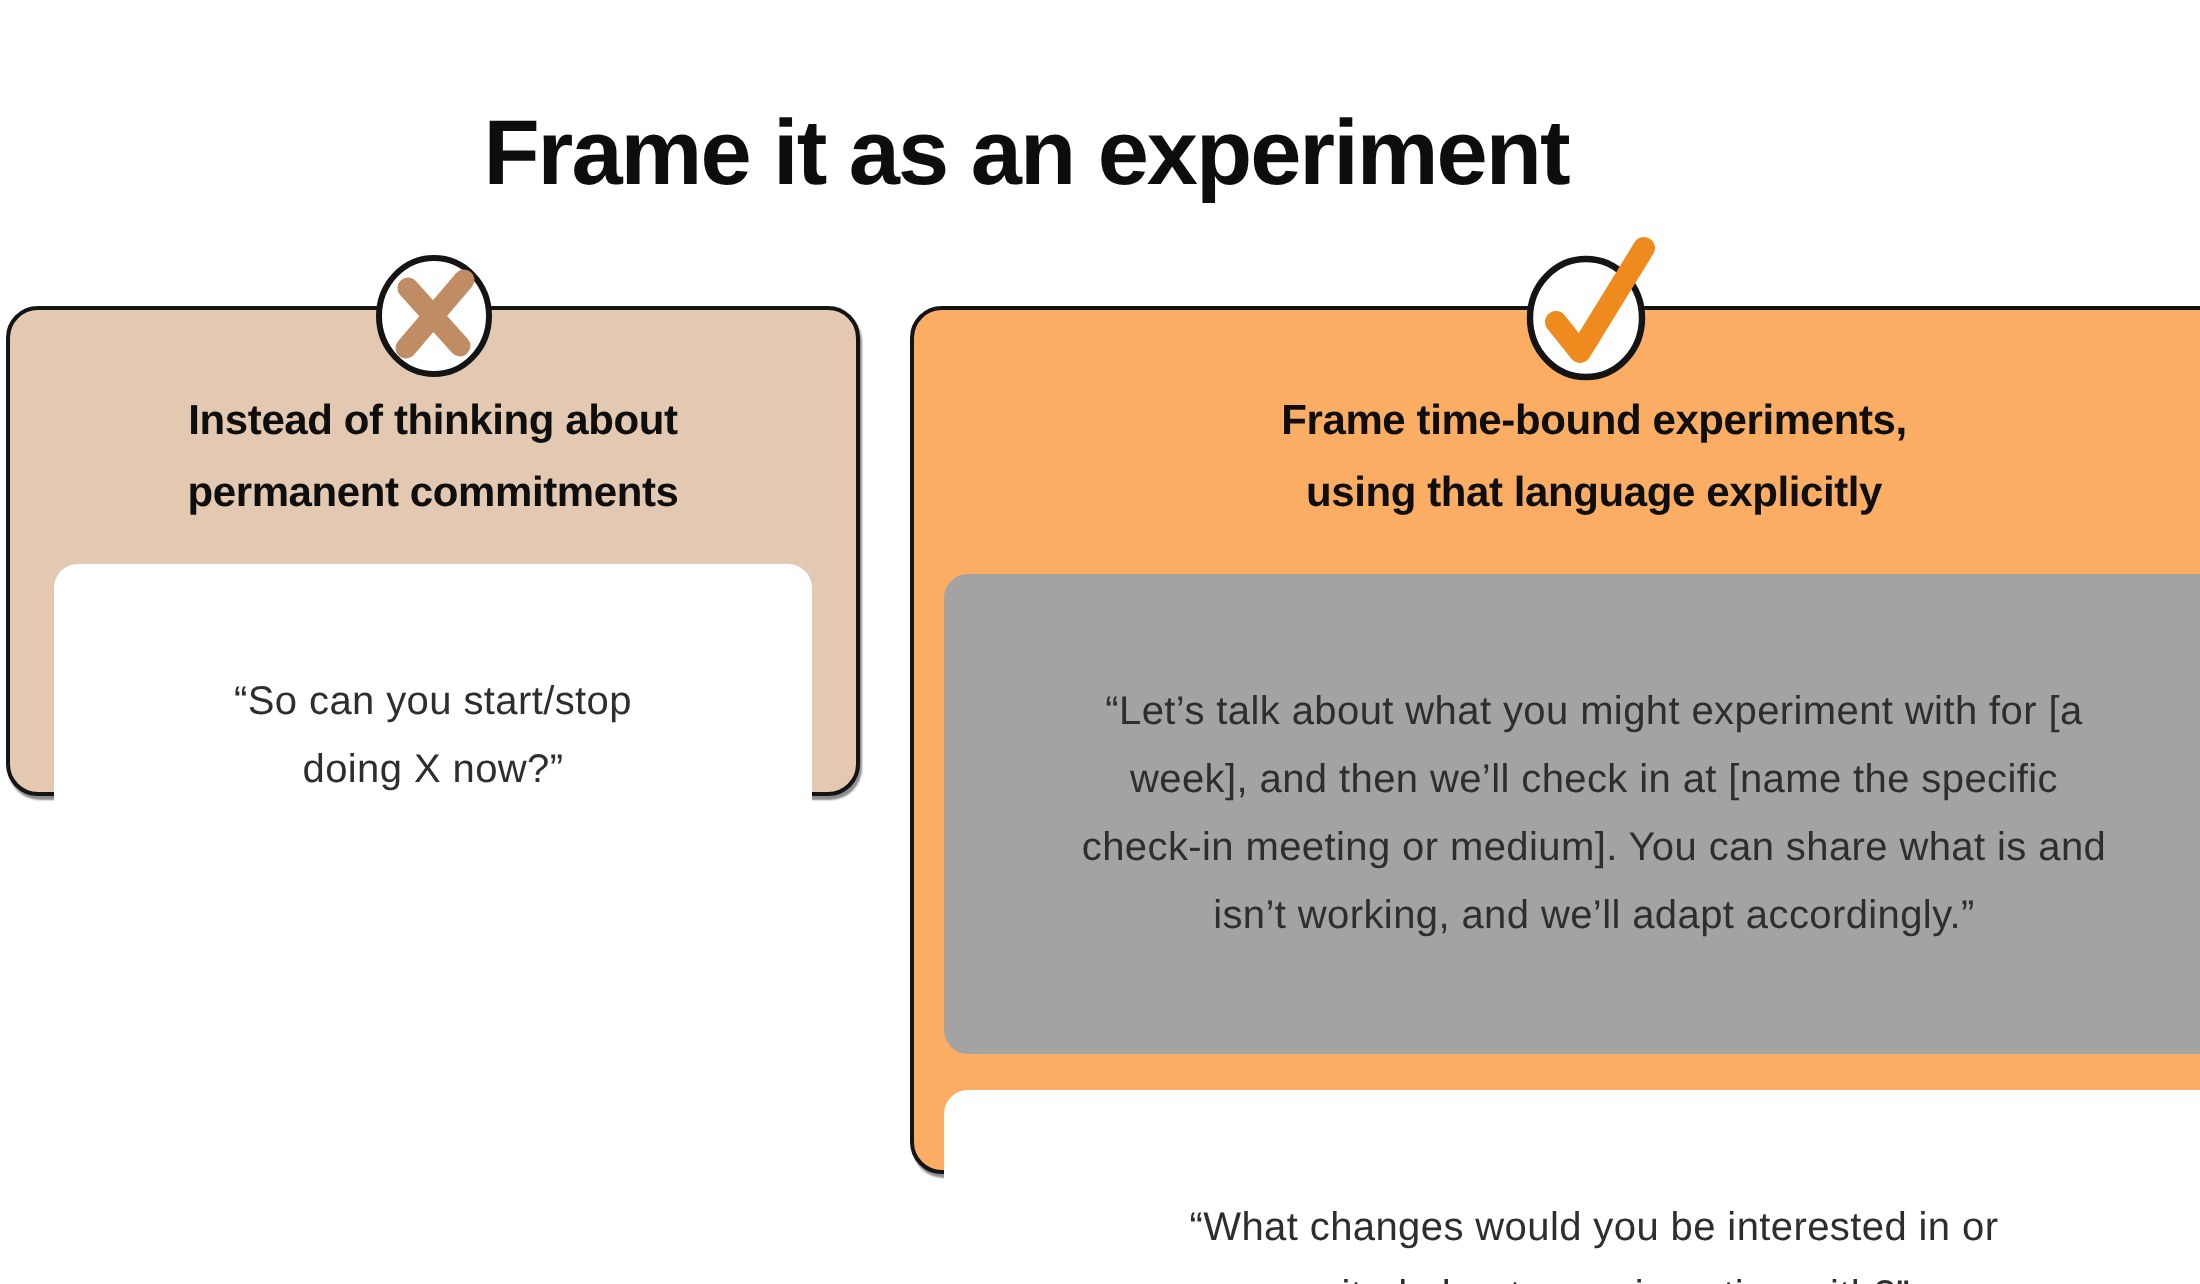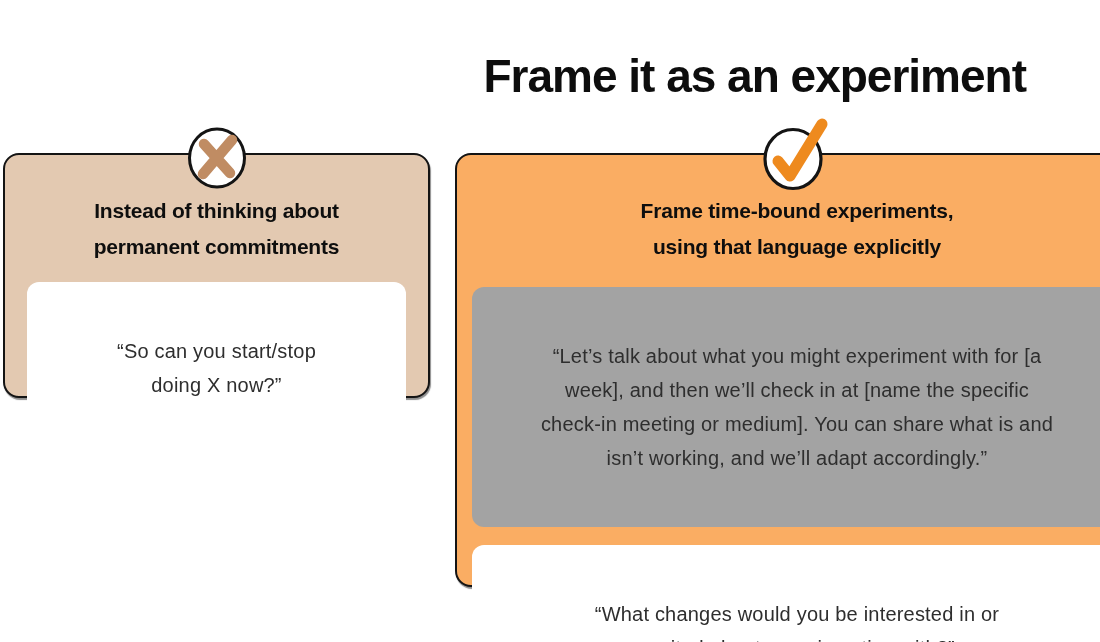--- a/index.html
+++ b/index.html
@@ -13,21 +13,21 @@
     font-family: "Liberation Sans", sans-serif;
     position: relative;
     overflow: hidden;
   }
   .title {
     position: absolute;
     top: 50px;
     left: 0;
     width: 1026px;
     margin: 0;
-    text-align: right;
+    text-align: center;
     font-size: 46px;
     line-height: 52px;
     font-weight: bold;
     letter-spacing: -1px;
     color: #0d0d0d;
   }
   .panel {
     position: absolute;
     box-sizing: border-box;
     border: 2px solid #141414;

